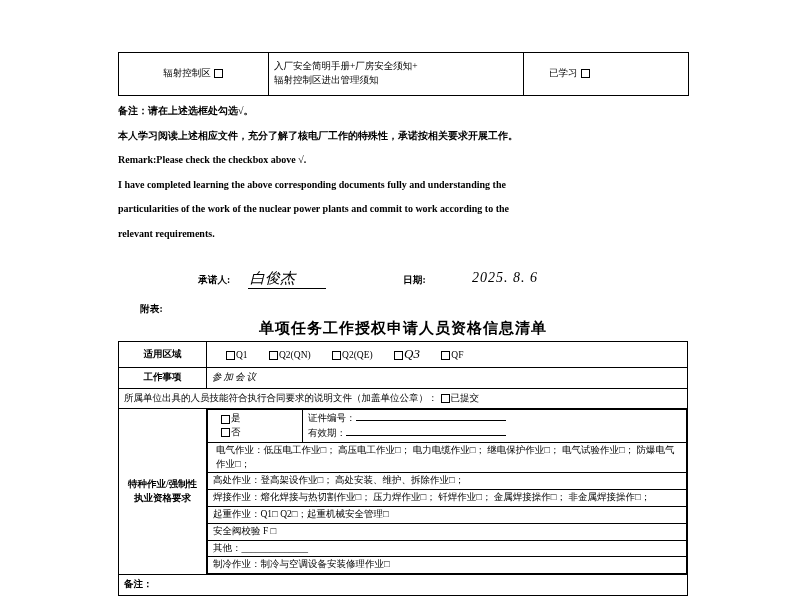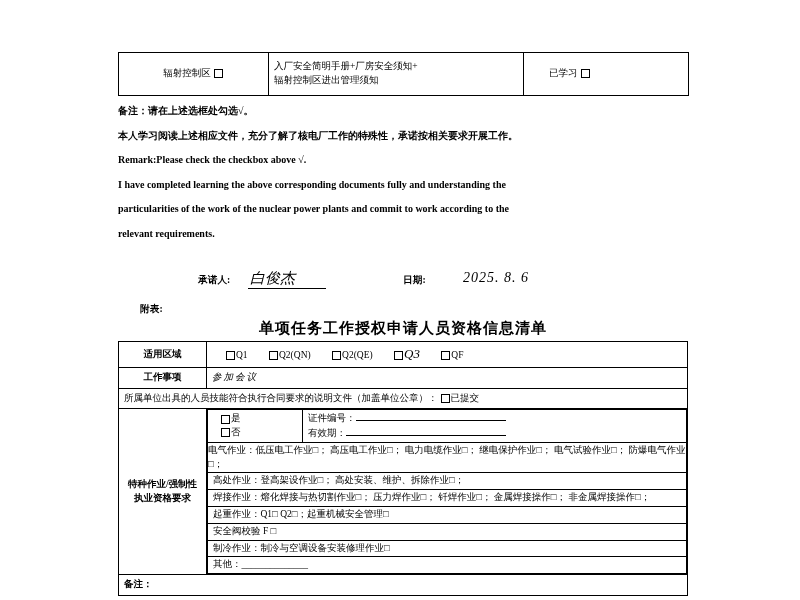--- a/index.html
+++ b/index.html
@@ -80,21 +80,21 @@
   .sig-underline {
     position: absolute;
     left: 130px;
     top: 17px;
     width: 78px;
     border-bottom: 1px solid #000;
   }
   .date-label { position: absolute; left: 285px; top: 3px; }
   .date-val {
     position: absolute;
-    left: 345px;
+    left: 354px;
     top: -1px;
     font-size: 14px;
     font-style: italic;
     font-weight: normal;
     letter-spacing: 1px;
   }
   .attach {
     font-size: 9.7px;
     font-weight: bold;
     margin-top: 10px;
@@ -239,39 +239,39 @@
               <td style="width:88px;border-right:1px solid #000;padding:1px 3px">
                 <div><span class="cb" style="margin-left:10px"></span><span>是</span></div>
                 <div><span class="cb" style="margin-left:10px"></span><span>否</span></div>
               </td>
               <td style="padding:1px 5px">
                 <div><span>证件编号：</span><span class="u-fill" style="width:150px"></span></div>
                 <div><span>有效期：</span><span class="u-fill" style="width:160px"></span></div>
               </td>
             </tr>
             <tr class="sub-row">
-                    <td colspan="2" style="padding:1px 0;border-top:1px solid #000">电气作业：低压电工作业□； 高压电工作业□； 电力电缆作业□； 继电保护作业□； 电气试验作业□； 防爆电气作业□；</td>
+                    <td colspan="2" style="padding:1px 8px;border-top:1px solid #000">电气作业：低压电工作业□； 高压电工作业□； 电力电缆作业□； 继电保护作业□； 电气试验作业□； 防爆电气作业□；</td>
                   </tr>
             <tr class="sub-row">
                     <td colspan="2" style="padding:1px 5px;border-top:1px solid #000">高处作业：登高架设作业□； 高处安装、维护、拆除作业□；</td>
                   </tr>
             <tr class="sub-row">
                     <td colspan="2" style="padding:1px 5px;border-top:1px solid #000">焊接作业：熔化焊接与热切割作业□； 压力焊作业□； 钎焊作业□； 金属焊接操作□； 非金属焊接操作□；</td>
                   </tr>
             <tr class="sub-row">
                     <td colspan="2" style="padding:1px 5px;border-top:1px solid #000">起重作业：Q1□ Q2□；起重机械安全管理□</td>
                   </tr>
             <tr class="sub-row">
                     <td colspan="2" style="padding:1px 5px;border-top:1px solid #000">安全阀校验 F □</td>
                   </tr>
             <tr class="sub-row">
+                    <td colspan="2" style="padding:1px 5px;border-top:1px solid #000">其他：______________</td>
+                  </tr>
+            <tr class="sub-row">
                     <td colspan="2" style="padding:1px 5px;border-top:1px solid #000">制冷作业：制冷与空调设备安装修理作业□</td>
-                  </tr>
-            <tr class="sub-row">
-                    <td colspan="2" style="padding:1px 5px;border-top:1px solid #000">其他：______________</td>
                   </tr>
           </tbody>
               </table>
         </td>
       </tr>
 
 
       <tr>
         <td colspan="2" class="note-cell">
           <div class="strong">备注：</div>

